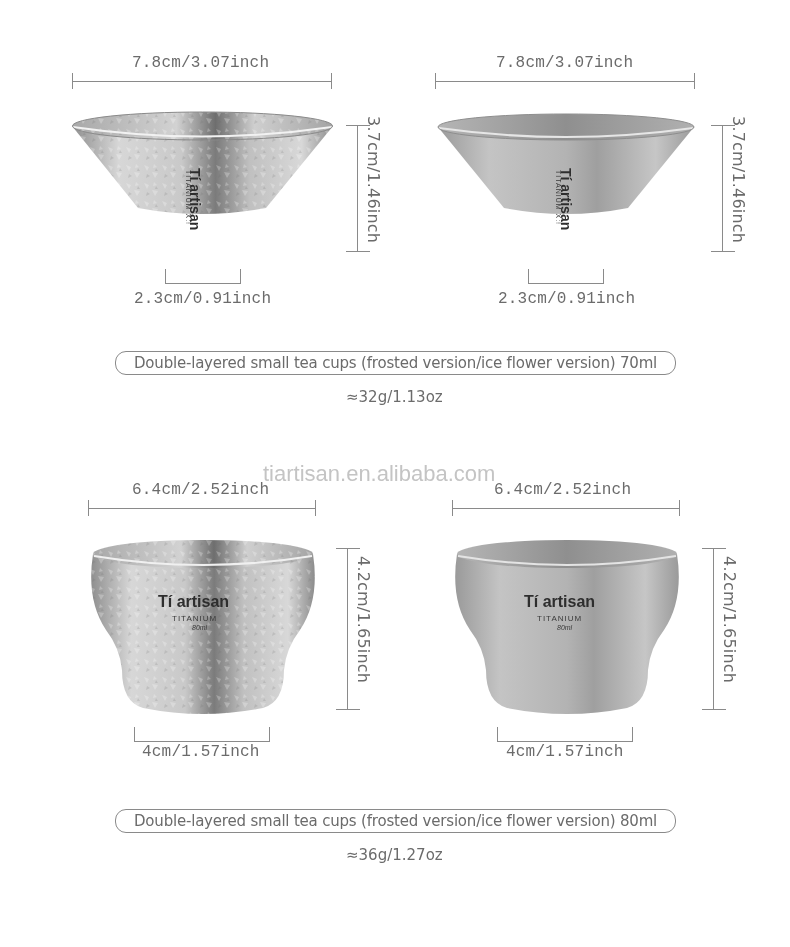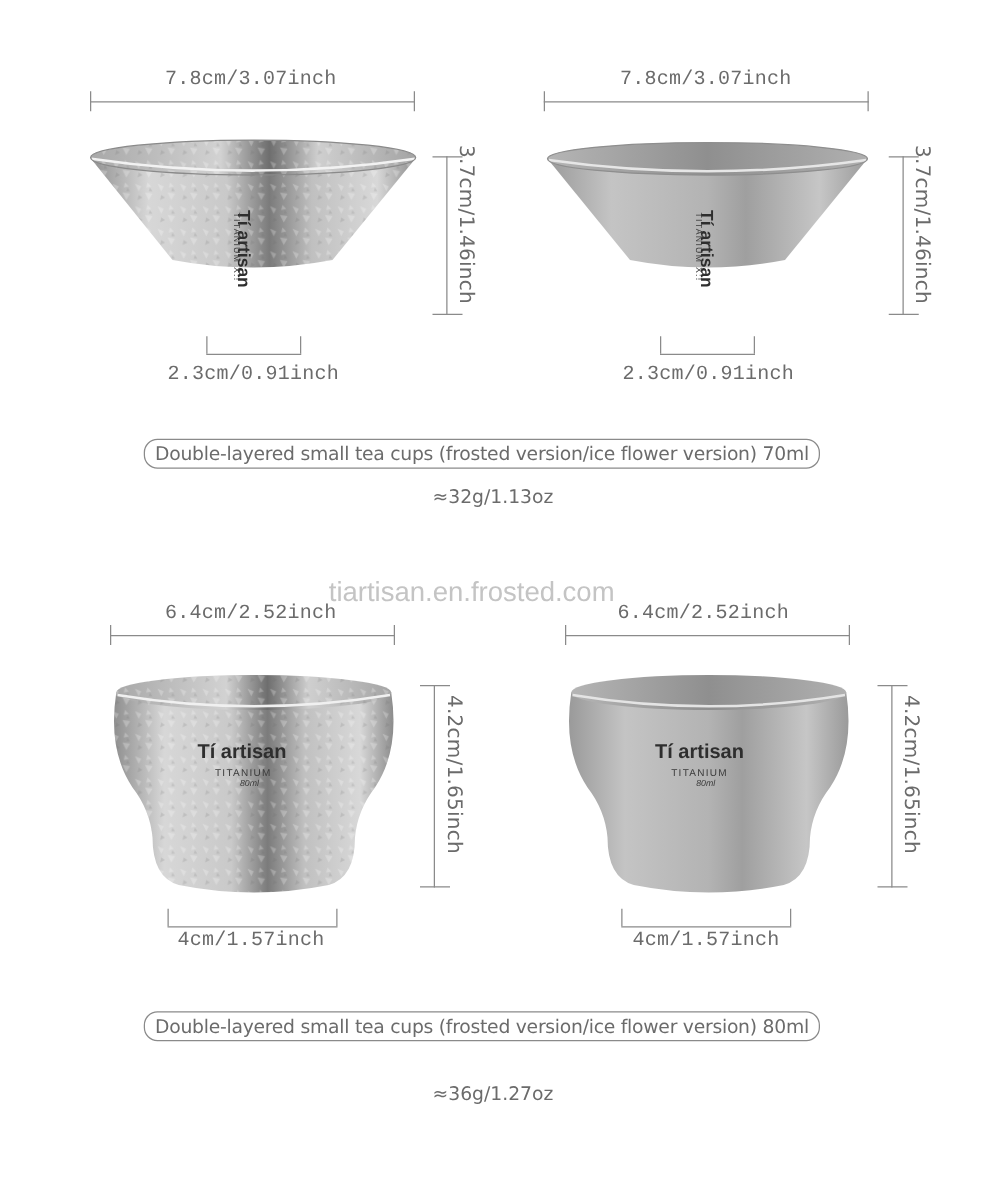--- a/index.html
+++ b/index.html
@@ -9,21 +9,21 @@
   .hline { position:absolute; height:1px; background:#8a8a8a; }
   .hline::before, .hline::after { content:""; position:absolute; width:1px; height:16px; background:#8a8a8a; top:-8px; }
   .hline::before { left:0; } .hline::after { right:0; }
   .hline.up::before, .hline.up::after { top:-14px; height:14px; }
   .vline { position:absolute; width:1px; background:#8a8a8a; }
   .vline::before, .vline::after { content:""; position:absolute; height:1px; width:24px; background:#8a8a8a; left:-11px; }
   .vline::before { top:0; } .vline::after { bottom:0; }
   .vtext { position:absolute; font-size:16px; color:#6b6b6b; white-space:nowrap;
            transform-origin:0 0; transform:rotate(90deg); letter-spacing:0.2px; }
   .caption-box { position:absolute; border:1px solid #8a8a8a; border-radius:11px;
-                 font-size:15px; color:#6b6b6b; padding:2px 8px; white-space:nowrap;
+                 font-size:15px; color:#6b6b6b; padding:2px 18px; white-space:nowrap;
                  letter-spacing:-0.2px; }
   .weight { position:absolute; font-size:15px; color:#6b6b6b; white-space:nowrap; }
   .watermark { position:absolute; font-family:"Liberation Sans", sans-serif; font-size:22px; color:#c4c4c4; white-space:nowrap; }
   .cup { position:absolute; }
   .logo { position:absolute; font-family:"Liberation Sans", sans-serif; font-weight:bold; color:#2e2e2e; white-space:nowrap; }
   .logo-sub { position:absolute; font-family:"Liberation Sans", sans-serif; color:#3a3a3a; white-space:nowrap; }
 </style>
 </head>
 <body>
 
@@ -106,21 +106,21 @@
     <div class="vtext" style="left:748px; top:116px;">3.7cm/1.46inch</div>
 
     <div class="hline up" style="left:528px; top:283px; width:76px;"></div>
     <div class="dim-text" style="left:498px; top:290px;">2.3cm/0.91inch</div>
   </div>
 
   <div class="caption-box" style="left:115px; top:351px;">Double-layered small tea cups (frosted version/ice flower version) 70ml</div>
   <div class="weight" style="left:346px; top:388px;text-align:center;">≈32g/1.13oz</div>
 </div>
 
-<div class="watermark" style="left:263px; top:461px;">tiartisan.en.frosted.com</div>
+<div class="watermark" style="left:263px; top:461px;">tiartisan.en.alibaba.com</div>
 
 <div>
 
   <div>
     <div class="dim-text" style="left:132px; top:481px;">6.4cm/2.52inch</div>
     <div class="hline" style="left:88px; top:508px; width:228px;"></div>
 
     <svg class="cup" style="left:88px; top:530px;" width="230" height="185">
       <path d="M5 24 Q115 -2 225 24 Q232 70 212 100 Q198 118 196 140 Q196 172 175 178 Q115 190 55 178 Q34 172 34 140 Q32 118 18 100 Q-2 70 5 24 Z" fill="url(#iceBody)"></path>
       <path d="M5 24 Q115 -2 225 24 Q232 70 212 100 Q198 118 196 140 Q196 172 175 178 Q115 190 55 178 Q34 172 34 140 Q32 118 18 100 Q-2 70 5 24 Z" fill="url(#iceTex)"></path>
@@ -153,14 +153,14 @@
     <div class="logo-sub" style="left:557px; top:624px; font-size:7px; font-style:italic;">80ml</div>
 
     <div class="vline" style="left:713px; top:548px; height:162px;"></div>
     <div class="vtext" style="left:739px; top:556px;">4.2cm/1.65inch</div>
 
     <div class="hline up" style="left:497px; top:741px; width:136px;"></div>
     <div class="dim-text" style="left:506px; top:743px;">4cm/1.57inch</div>
   </div>
 
   <div class="caption-box" style="left:115px; top:809px;">Double-layered small tea cups (frosted version/ice flower version) 80ml</div>
-  <div class="weight" style="left:346px; top:866px;">≈36g/1.27oz</div>
+  <div class="weight" style="left:346px; top:846px;">≈36g/1.27oz</div>
 </div>
 
 </body></html>

